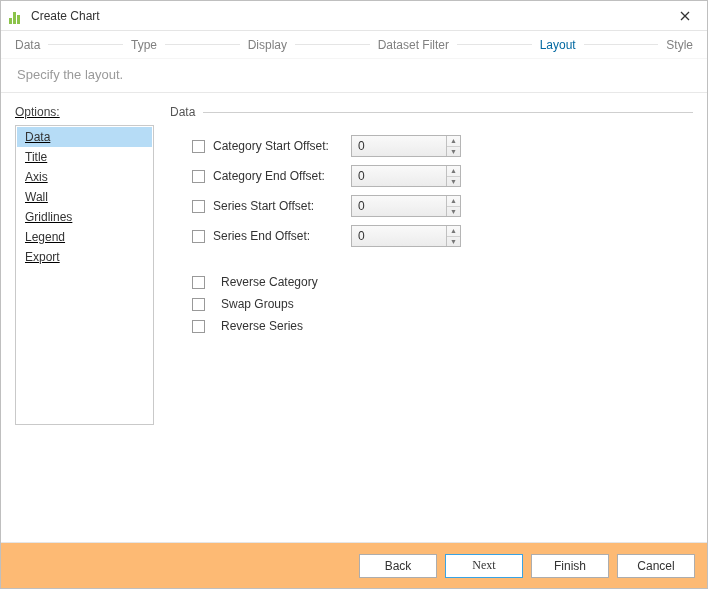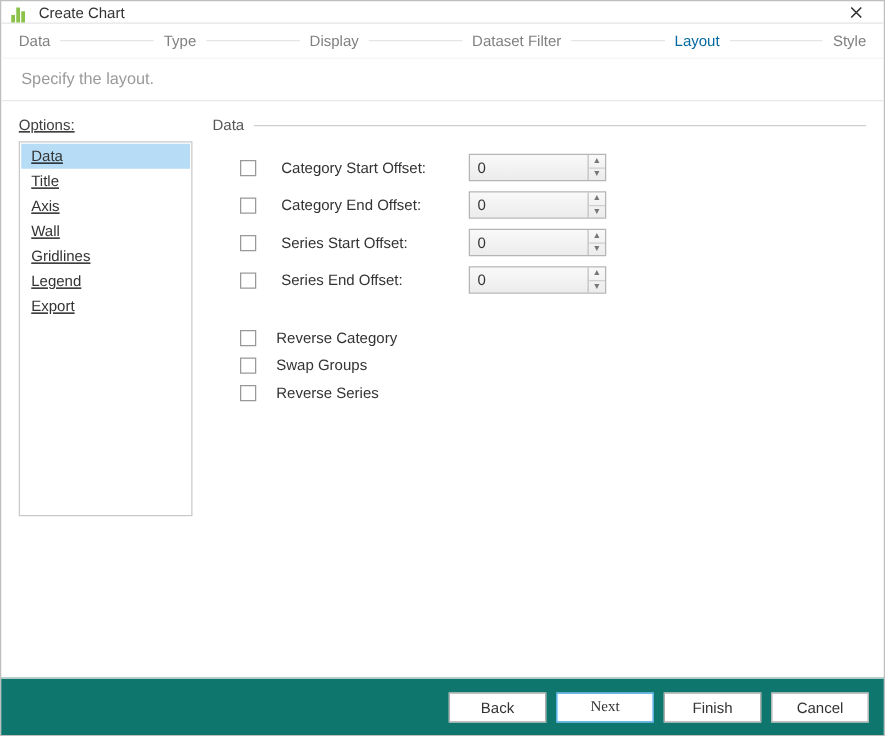--- a/index.html
+++ b/index.html
@@ -12,21 +12,21 @@
   .dialog {
     width: 708px;
     height: 589px;
     border: 1px solid #bfbfbf;
     position: relative;
     display: flex;
     flex-direction: column;
     background: #fff;
   }
   .titlebar {
-    height: 18px;
+    height: 30px;
     border-bottom: 1px solid #e5e5e5;
     display: flex;
     align-items: center;
     padding: 0 6px 0 8px;
   }
   .titlebar .appicon { width: 16px; height: 16px; margin-right: 6px; display: flex; align-items: flex-end; gap:1px;}
   .appicon .b { width:3px; background:#8bc34a; }
   .appicon .b1 { height:6px; }
   .appicon .b2 { height:12px; }
   .appicon .b3 { height:9px; }
@@ -73,21 +73,21 @@
     cursor: default;
   }
   .opt-item.selected { background: #b6dcf6; }
   .right-col { flex: 1; padding-left: 16px; }
   .section-hdr {
     display: flex; align-items: center; gap: 8px;
     color: #555; margin-bottom: 12px;
   }
   .section-hdr .hline { flex:1; height:1px; background:#cfcfcf; }
   .form-rows { padding-left: 22px; }
-  .frow { display:flex; align-items:center; height:30px; gap:20px; }
+  .frow { display:flex; align-items:center; height:30px; gap:8px; }
   .chk {
     width: 13px; height: 13px;
     border: 1px solid #999; background:#fff;
     display:inline-block;
   }
   .flabel { width: 130px; color:#333; }
   .spin {
     width: 110px; height: 22px;
     border: 1px solid #b5b5b5;
     display:flex; align-items:center;
@@ -99,21 +99,21 @@
     width: 14px; border-left:1px solid #c0c0c0;
     display:flex; flex-direction:column; height:100%;
   }
   .spin .sa { flex:1; display:flex; align-items:center; justify-content:center; font-size:7px; color:#777;}
   .spin .sa + .sa { border-top:1px solid #d0d0d0; }
   .checks2 { padding-left:22px; margin-top:20px;}
   .chkrow { display:flex; align-items:center; gap:16px; height:22px; color:#333;}
   .footer {
     height: 46px;
     border-top: 1px solid #e5e5e5;
-    background: #0f766e;
+    background: #fdba74;
     display:flex; align-items:center; justify-content:flex-end;
     gap: 8px; padding: 0 12px; margin-top: 38px;
   }
   .btn {
     width: 78px; height: 24px;
     border: 1px solid #adadad;
     background: #fff;
     font-size:12px; color:#333;
     display:flex; align-items:center; justify-content:center;
     cursor: default;

